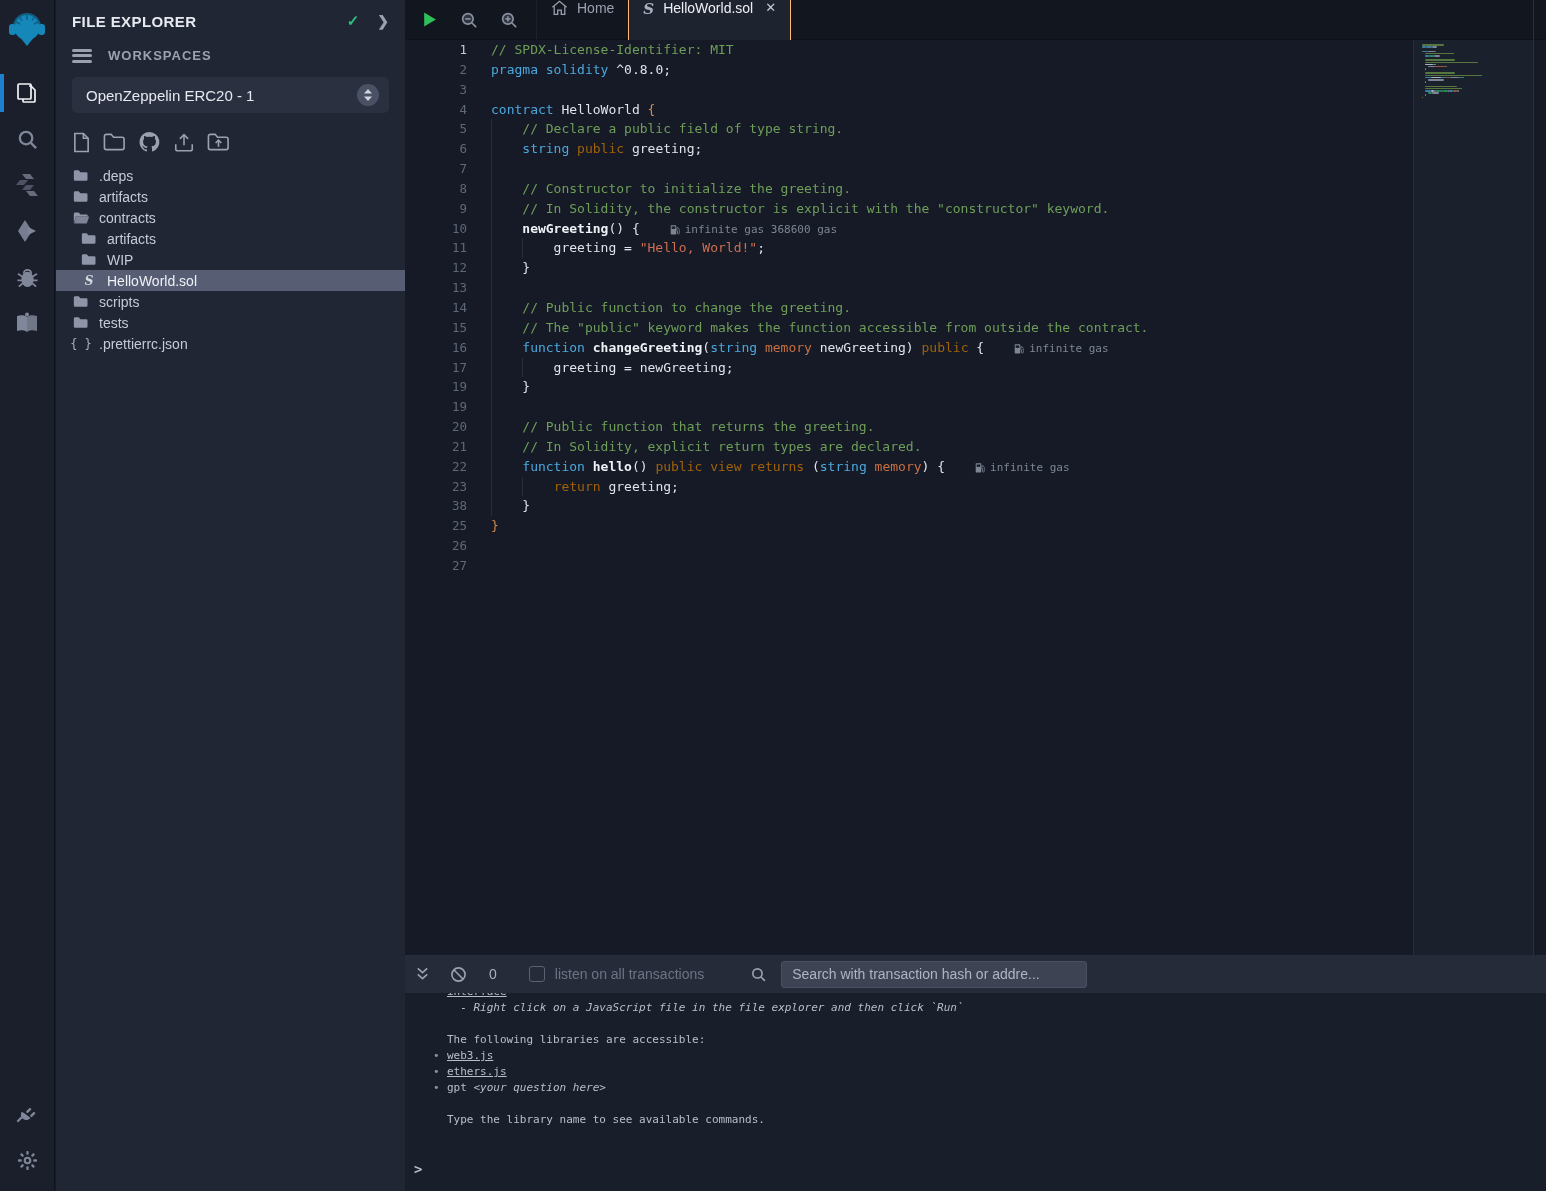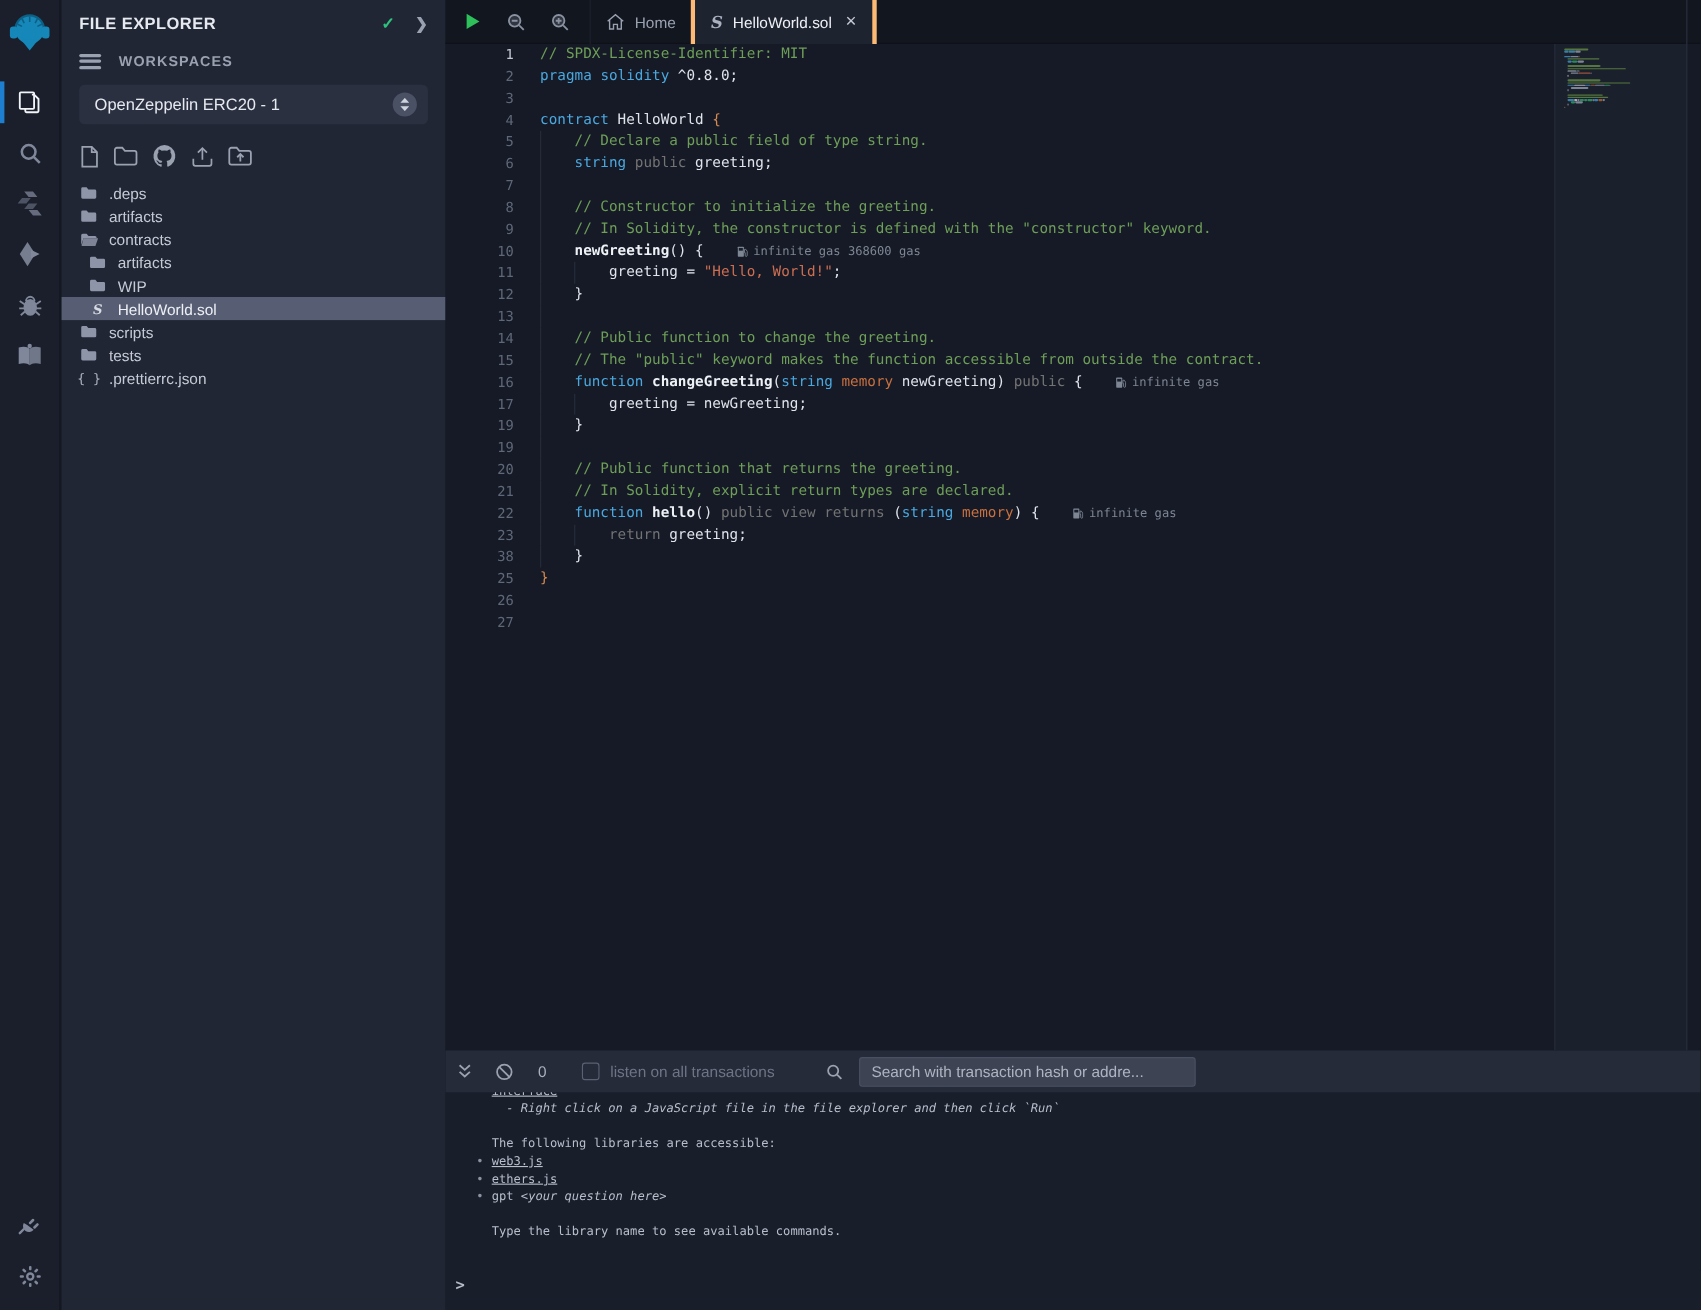--- a/index.html
+++ b/index.html
@@ -50,39 +50,39 @@
   .tree-row.selected .tree-ico { color:#d7dae2; }
   .braces-ico { font-family:"DejaVu Sans Mono", monospace; font-size:12px; color:#aab0bf; }
   .sol-ico { font-weight:700; font-style:italic; font-family:"DejaVu Serif", serif; }
 
   
   .main { position:absolute; left:405px; top:0; width:1141px; height:1191px; }
   .tabbar { position:absolute; left:0; top:0; width:1141px; height:40px; background:#12161f;
             border-bottom:1px solid #0e1218; display:flex; align-items:center; }
   .tb-ico { margin-left:22px; display:flex; cursor:pointer; color:#8a92a2; }
   .tb-ico.play { margin-left:16px; }
-  .tab { height:40px; display:flex; align-items:center; padding:0 14px; color:#9aa1b0;
-         font-size:14px; cursor:pointer; border-right:4px solid #fdba74; }
+  .tab { height:40px; display:flex; padding:0 14px; color:#9aa1b0;
+         font-size:14px; cursor:pointer; border-right:1px solid #fdba74; }
   .tab.home { margin-left:18px; border-left:1px solid #1c212c; }
   .tab .t-ico { margin-right:9px; display:flex; color:#9aa1b0; }
   .tab.active { background:#1e2330; color:#eef0f5; }
   .tab.active .t-ico { color:#aab0bf; }
   .tab-close { margin-left:12px; font-size:13px; color:#c5cad6; cursor:pointer; }
 
   .editor { position:absolute; left:0; top:40px; width:1141px; height:915px;
             background:#151a26; overflow:hidden; }
   .code-line { position:relative; height:19.85px; line-height:19.85px; white-space:pre;
                font-family:"DejaVu Sans Mono", monospace; font-size:13px; }
   .lineno { position:absolute; left:0; top:0; width:62px; text-align:right; color:#5f6878;
             font-size:12.5px; }
   .code-line.cur .lineno { color:#c3cad6; }
   .code-text { position:absolute; left:86px; top:0; color:#dfe3ea; }
   .seg-comment { color:#6e9e58; }
   .seg-kw  { color:#4ba8df; }
-  .seg-kw2 { color:#737373; }
+  .seg-kw2 { color:#a16207; }
   .seg-mem { color:#c8703f; }
   .seg-str { color:#cd6e52; }
   .seg-fn  { color:#eef1f5; font-weight:700; }
   .seg-b1  { color:#d48a50; }
   .seg-plain { color:#dfe3ea; }
   .gas { display:inline-block; margin-left:30px; color:#7e8694; font-size:11px;
          font-family:"DejaVu Sans Mono", monospace; }
   .gas svg { vertical-align:-2px; margin-right:5px; }
   .guide { position:absolute; top:0; bottom:0; width:1px; background:#272d3c; }
 
@@ -396,21 +396,21 @@
 
     <div class="editor">
         <div class="code-line cur"><span class="lineno">1</span><span class="code-text"><span class="seg-comment">// SPDX-License-Identifier: MIT</span></span></div>
         <div class="code-line"><span class="lineno">2</span><span class="code-text"><span class="seg-kw">pragma</span><span class="seg-plain"> </span><span class="seg-kw">solidity</span><span class="seg-plain"> ^0.8.0;</span></span></div>
         <div class="code-line"><span class="lineno">3</span><span class="code-text"></span></div>
         <div class="code-line"><span class="lineno">4</span><span class="code-text"><span class="seg-kw">contract</span><span class="seg-plain"> HelloWorld </span><span class="seg-b1">{</span></span></div>
         <div class="code-line"><span class="guide" style="left: 86px;"></span><span class="lineno">5</span><span class="code-text"><span class="seg-comment">    // Declare a public field of type string.</span></span></div>
         <div class="code-line"><span class="guide" style="left: 86px;"></span><span class="lineno">6</span><span class="code-text"><span class="seg-plain">    </span><span class="seg-kw">string</span><span class="seg-plain"> </span><span class="seg-kw2">public</span><span class="seg-plain"> greeting;</span></span></div>
         <div class="code-line"><span class="guide" style="left: 86px;"></span><span class="lineno">7</span><span class="code-text"></span></div>
         <div class="code-line"><span class="guide" style="left: 86px;"></span><span class="lineno">8</span><span class="code-text"><span class="seg-comment">    // Constructor to initialize the greeting.</span></span></div>
-        <div class="code-line"><span class="guide" style="left: 86px;"></span><span class="lineno">9</span><span class="code-text"><span class="seg-comment">    // In Solidity, the constructor is defined with the "constructor" keyword.</span></span></div>
+        <div class="code-line"><span class="guide" style="left: 86px;"></span><span class="lineno">9</span><span class="code-text"><span class="seg-comment">    // In Solidity, the constructor is explicit with the "constructor" keyword.</span></span></div>
         <div class="code-line"><span class="guide" style="left: 86px;"></span><span class="lineno">10</span><span class="code-text"><span class="seg-plain">    </span><span class="seg-fn">newGreeting</span><span class="seg-plain">() {</span><span class="gas"><svg width="10" height="11" viewBox="0 0 16 18" fill="#7e8694">
                 <rect x="1" y="2" width="9" height="15" rx="1"></rect>
                 <rect x="2.5" y="4" width="6" height="4" fill="#191e2b"></rect>
                 <path d="M11 6 h2 l2 3 v6 a1.5 1.5 0 0 1 -3 0 v-4 h-1 z" fill="none" stroke="#7e8694" stroke-width="1.3"></path>
               </svg>infinite gas 368600 gas</span></span></div>
         <div class="code-line"><span class="guide" style="left: 86px;"></span><span class="guide" style="left: 117.3px;"></span><span class="lineno">11</span><span class="code-text"><span class="seg-plain">        greeting = </span><span class="seg-str">"Hello, World!"</span><span class="seg-plain">;</span></span></div>
         <div class="code-line"><span class="guide" style="left: 86px;"></span><span class="lineno">12</span><span class="code-text"><span class="seg-plain">    }</span></span></div>
         <div class="code-line"><span class="guide" style="left: 86px;"></span><span class="lineno">13</span><span class="code-text"></span></div>
         <div class="code-line"><span class="guide" style="left: 86px;"></span><span class="lineno">14</span><span class="code-text"><span class="seg-comment">    // Public function to change the greeting.</span></span></div>
         <div class="code-line"><span class="guide" style="left: 86px;"></span><span class="lineno">15</span><span class="code-text"><span class="seg-comment">    // The "public" keyword makes the function accessible from outside the contract.</span></span></div>

